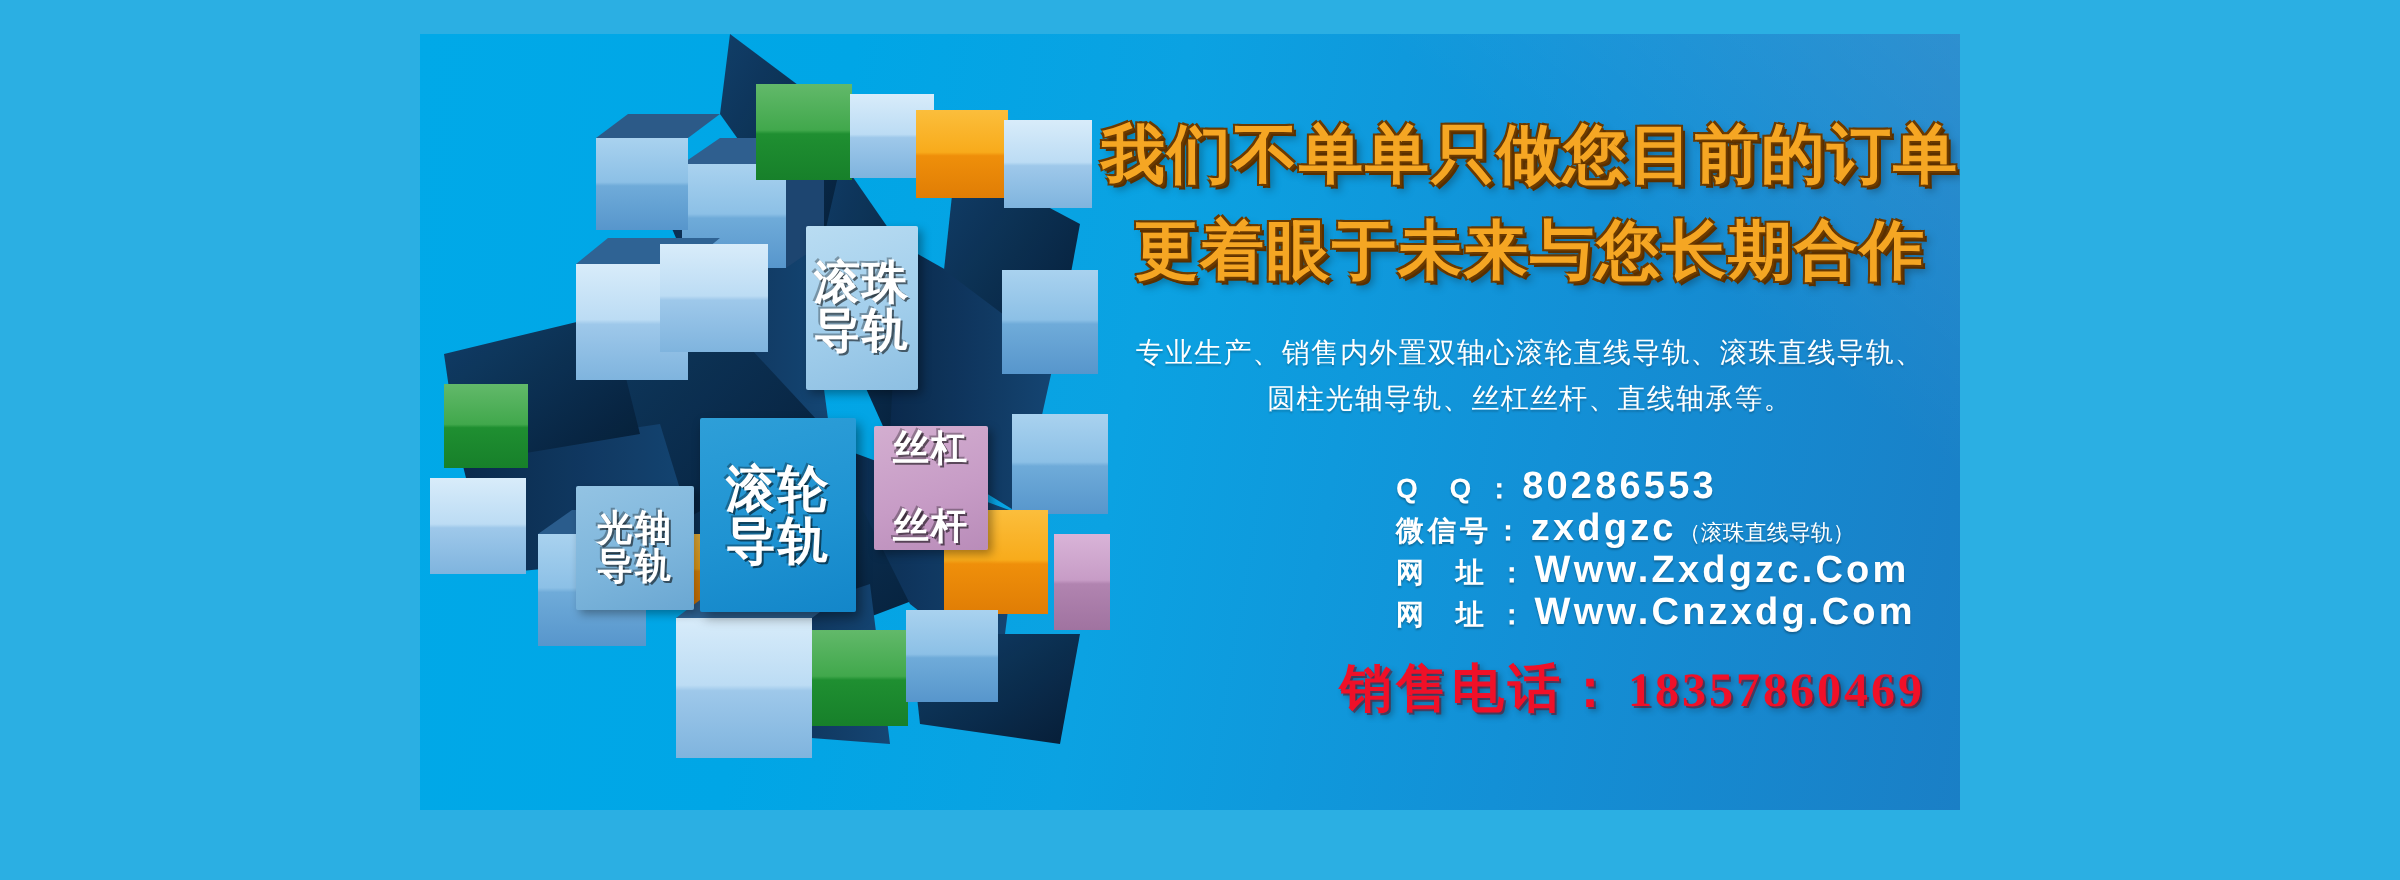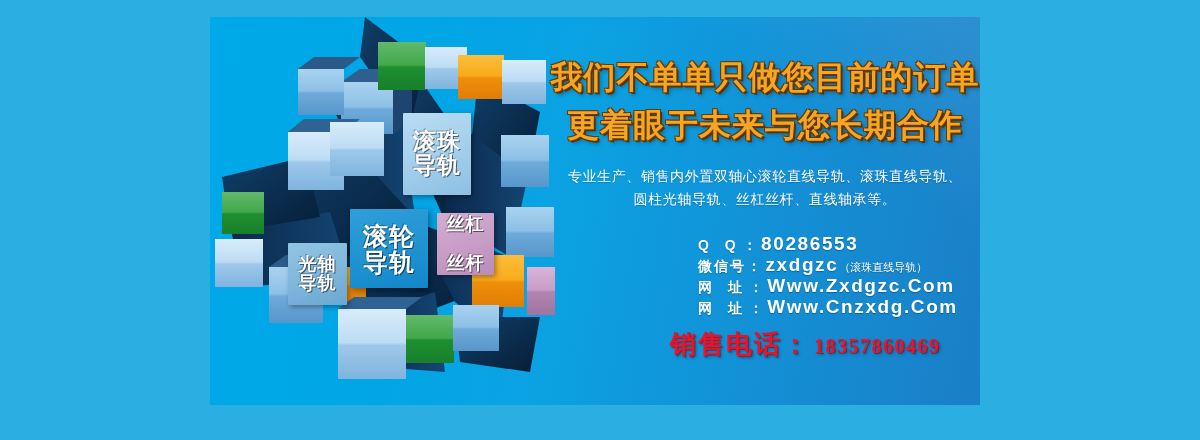--- a/index.html
+++ b/index.html
@@ -69,36 +69,36 @@
     line-height: 1.04;
     font-weight: 700;
     color: #ffffff;
     text-shadow: 1px 1px 0 rgba(0,0,0,.55), -1px -1px 0 rgba(0,0,0,.3);
     box-sizing: border-box;
     border-radius: 1px;
   }
   .cube-label span { display: block; white-space: nowrap; }
 
   #label-gunzhu {           
-    left: 193px; top: 96px; width: 68px; height: 82px;
+    left: 193px; top: 96px; width: 56px; height: 82px;
     background: linear-gradient(160deg, #b9dcf2 0%, #a3cfec 52%, #8dbfe2 100%);
     font-size: 23px;
     letter-spacing: 1px;
     box-shadow: 2px 2px 5px rgba(0,0,0,.35);
   }
   #label-guangzhou {        
     left: 78px; top: 190px; width: 59px; height: 62px;
     background: linear-gradient(160deg, #93c3e3 0%, #7eb6dc 55%, #6aa7d2 100%);
     font-size: 18px;
     letter-spacing: 1px;
     box-shadow: 2px 2px 5px rgba(0,0,0,.35);
     margin-top: 36px;
   }
   #label-gunlun {           
-    left: 140px; top: 192px; width: 78px; height: 79px;
+    left: 140px; top: 192px; width: 78px; height: 97px;
     background: linear-gradient(165deg, #2e9fd8 0%, #1f93d2 55%, #1386c9 100%);
     font-size: 25px;
     letter-spacing: 1px;
     box-shadow: 2px 3px 6px rgba(0,0,0,.4);
   }
   #label-sigang {           
     left: 227px; top: 196px; width: 57px; height: 62px;
     background: linear-gradient(160deg, #d3aed0 0%, #c79cc6 55%, #b98cb9 100%);
     font-size: 18px;
     letter-spacing: 1px;
@@ -191,21 +191,21 @@
     white-space: nowrap;
     color: #f01028;
     font-weight: 700;
     font-size: 26px;
     letter-spacing: 1px;
     text-shadow: 1px 1px 0 rgba(120,0,10,.5), 2px 2px 3px rgba(0,0,0,.3);
   }
   #sales-phone .phone-label { letter-spacing: 2px; }
   #sales-phone .phone-number {
     font-family: "Liberation Serif", "DejaVu Serif", serif;
-    font-size: 20px;
+    font-size: 24px;
     letter-spacing: 1.5px;
     margin-left: 4px;
   }
 </style>
 </head>
 <body>
 
 <div id="banner-root">
 
   <div id="promo-panel">

